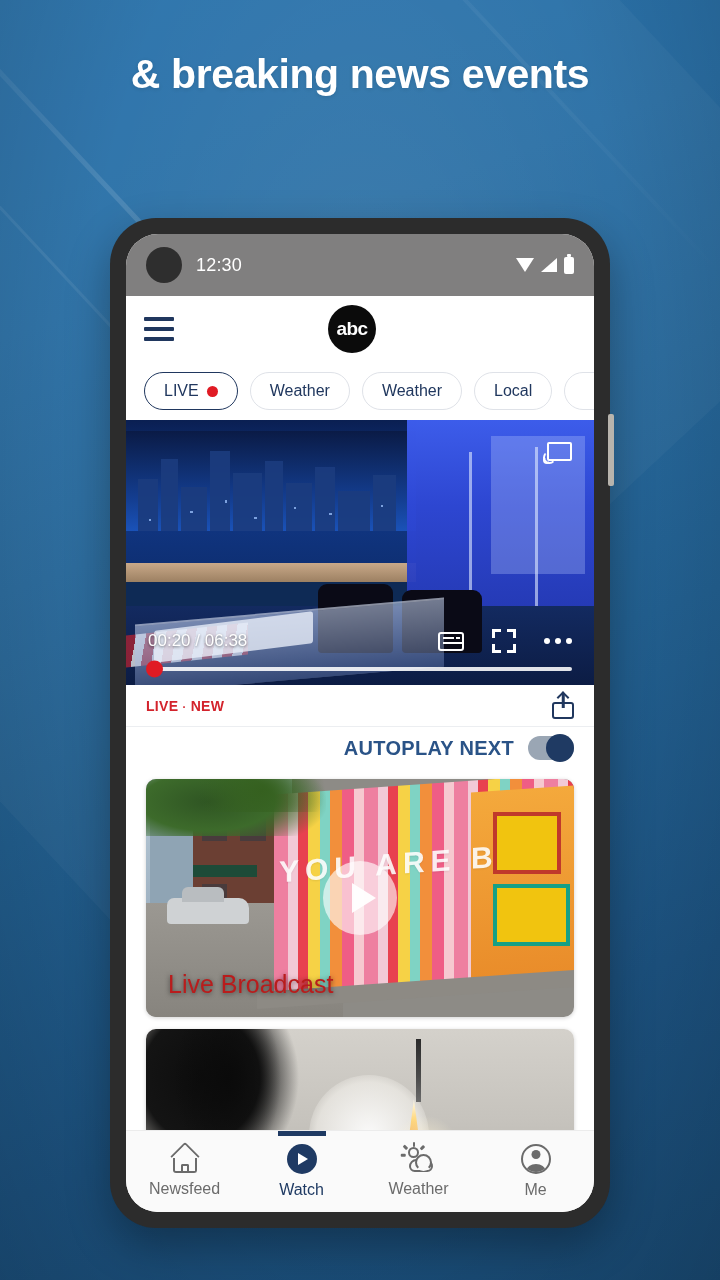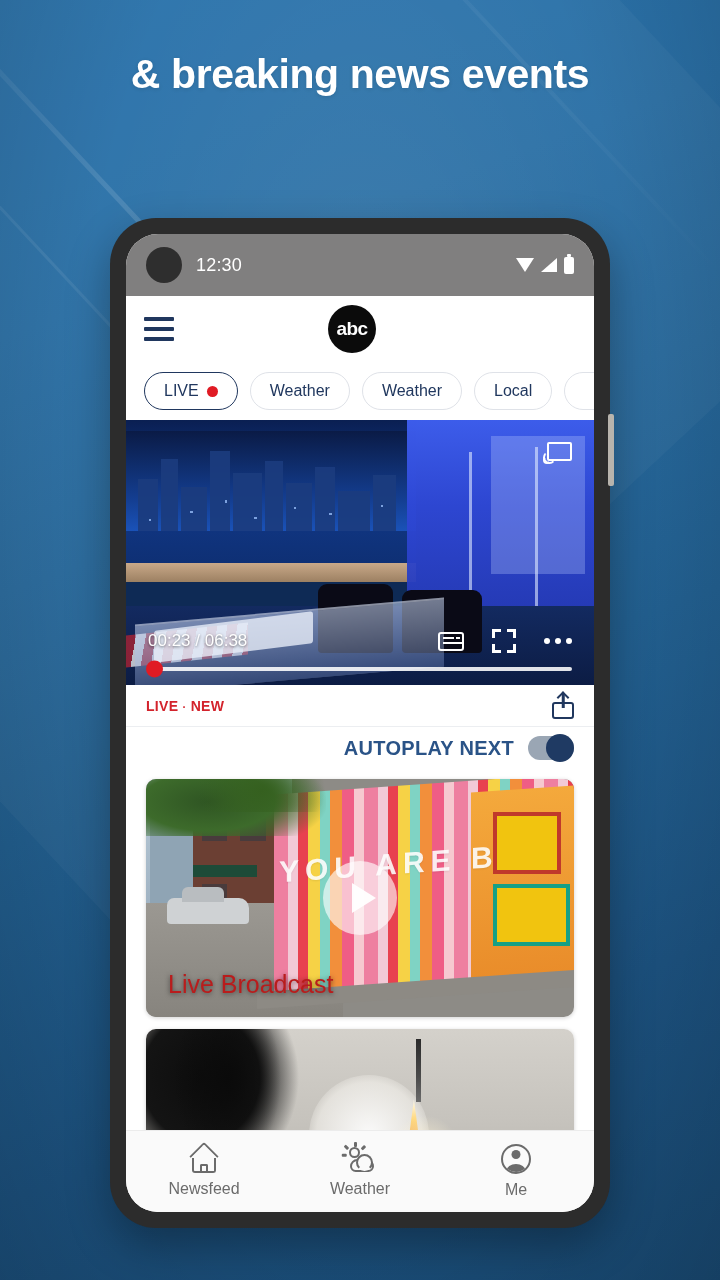--- a/index.html
+++ b/index.html
@@ -751,21 +751,21 @@
 
       <div class="cast-icon">
         <div class="box"></div>
         <div class="arc1"></div>
         <div class="arc2"></div>
       </div>
 
       <div class="pl-controls">
         <div class="pl-row">
           <div class="pl-time">
-            <span>00:23</span>
+            <span>00:20</span>
             <span class="sep">/</span>
             <span>06:38</span>
           </div>
           <div class="pl-actions">
             <div class="ic-cc"></div>
             <div class="ic-fs">
               <i></i>
               <i></i>
               <i></i>
               <i></i>
@@ -846,20 +846,25 @@
 
       <div class="nav-item">
         <div class="ic-home">
           <div class="roof"></div>
           <div class="body"></div>
           <div class="door"></div>
         </div>
         <div class="nav-label">Newsfeed</div>
       </div>
 
+      <div class="nav-item active">
+        <div class="nav-ind"></div>
+        <div class="ic-play-circ"></div>
+        <div class="nav-label">Watch</div>
+      </div>
 
       <div class="nav-item">
         <div class="ic-wx">
           <div class="sun"></div>
           <div class="ray" style="left:10px; top:-4px;"></div>
           <div class="ray" style="left:1px;  top:-1px; transform:rotate(-45deg);"></div>
           <div class="ray" style="left:18px; top:-1px; transform:rotate(45deg);"></div>
           <div class="ray" style="left:-1px; top:7px;  transform:rotate(-90deg);"></div>
           <div class="cloud"></div>
         </div>

